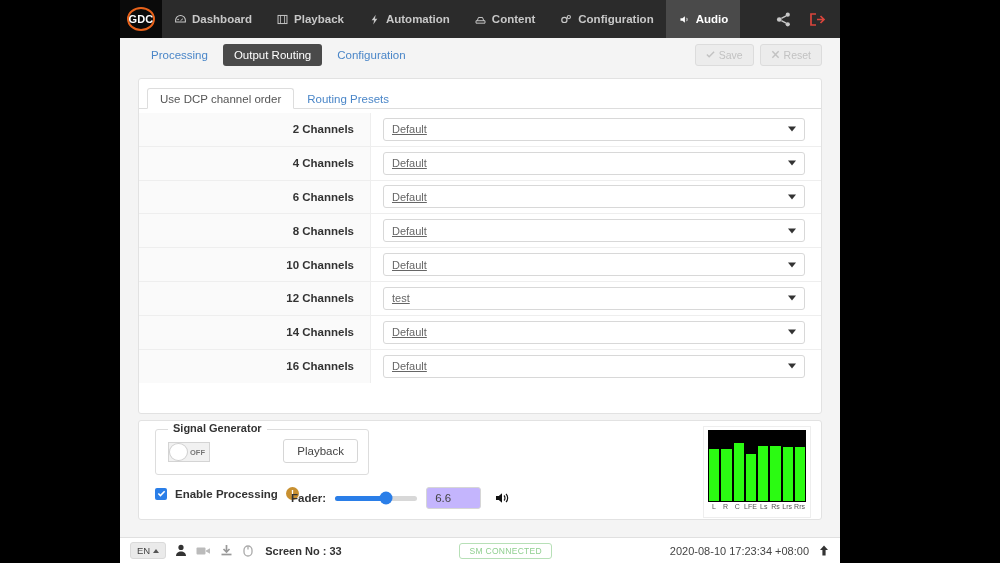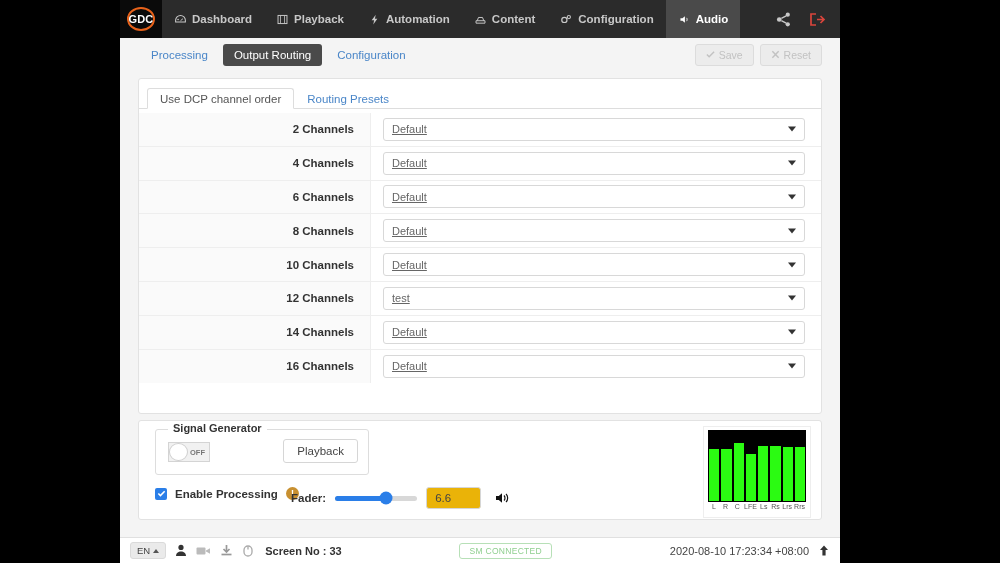--- a/index.html
+++ b/index.html
@@ -298,21 +298,21 @@
     background: #2a7ee8;
   }
   .fadernum {
     width: 55px; height: 22px;
     border: 1px solid #d6d6d6;
     border-radius: 3px;
     font-size: 11.5px;
     color: #444;
     display: flex; align-items: center;
     padding: 0 8px;
-    background: #eab308;
+    background: #c4b5fd;
   }
   .spk { margin-left: 4px; cursor: pointer; display:flex; }
 
   
   .meterbox {
     position: absolute;
     right: 10px; top: 5px;
     width: 108px; height: 92px;
     background: #fff;
     border: 1px solid #eee;

